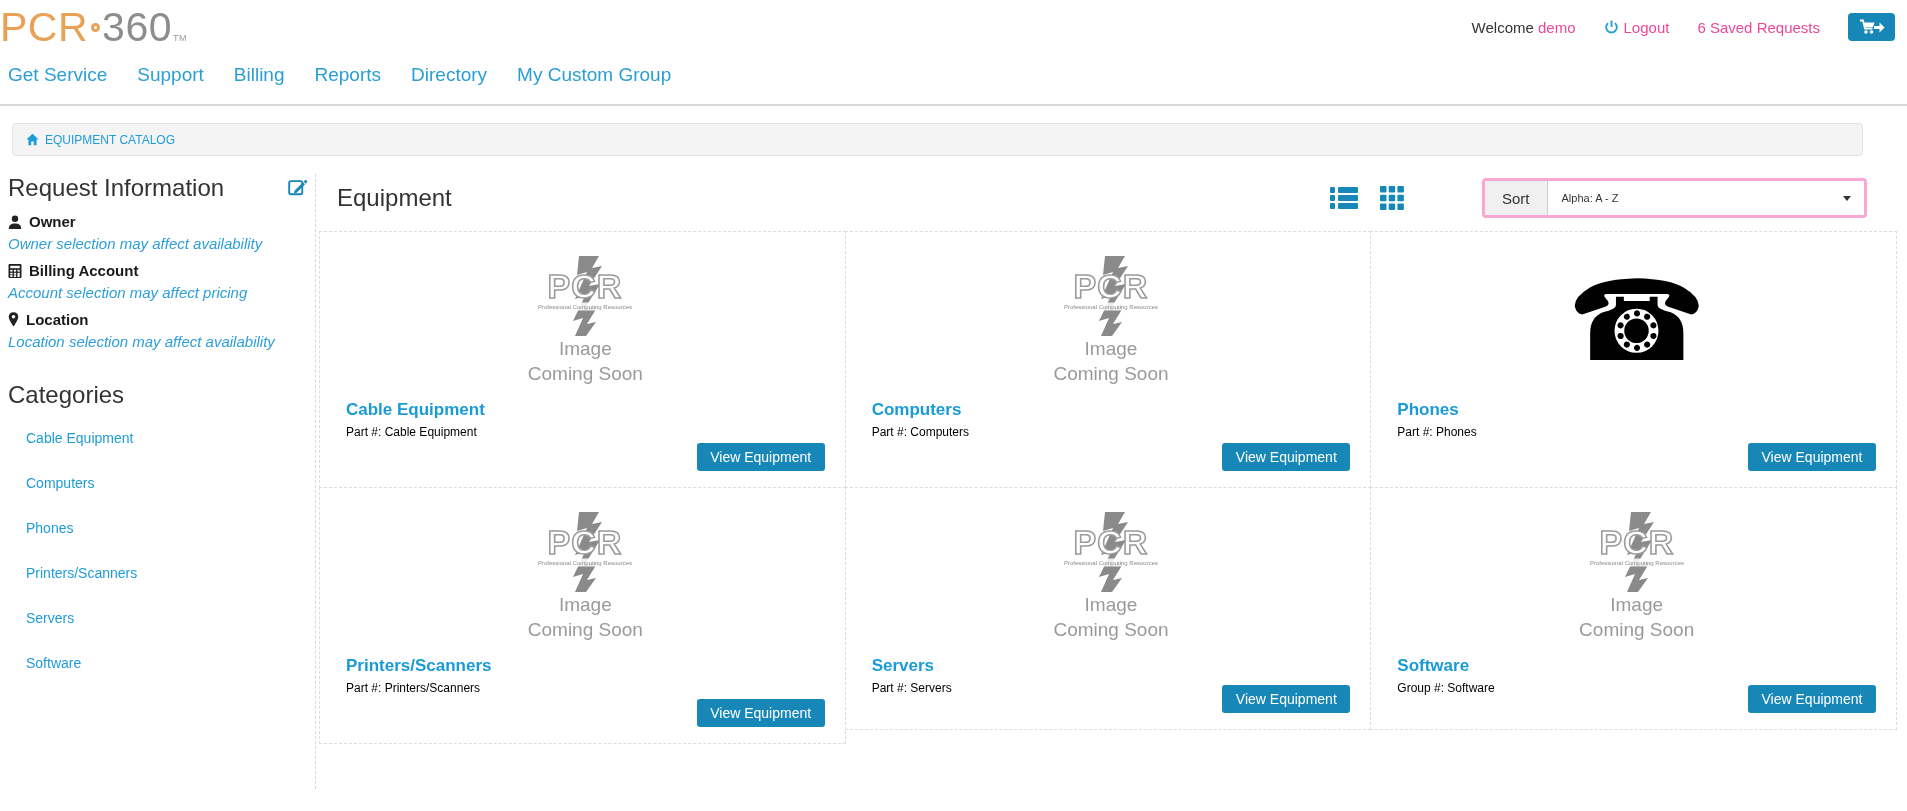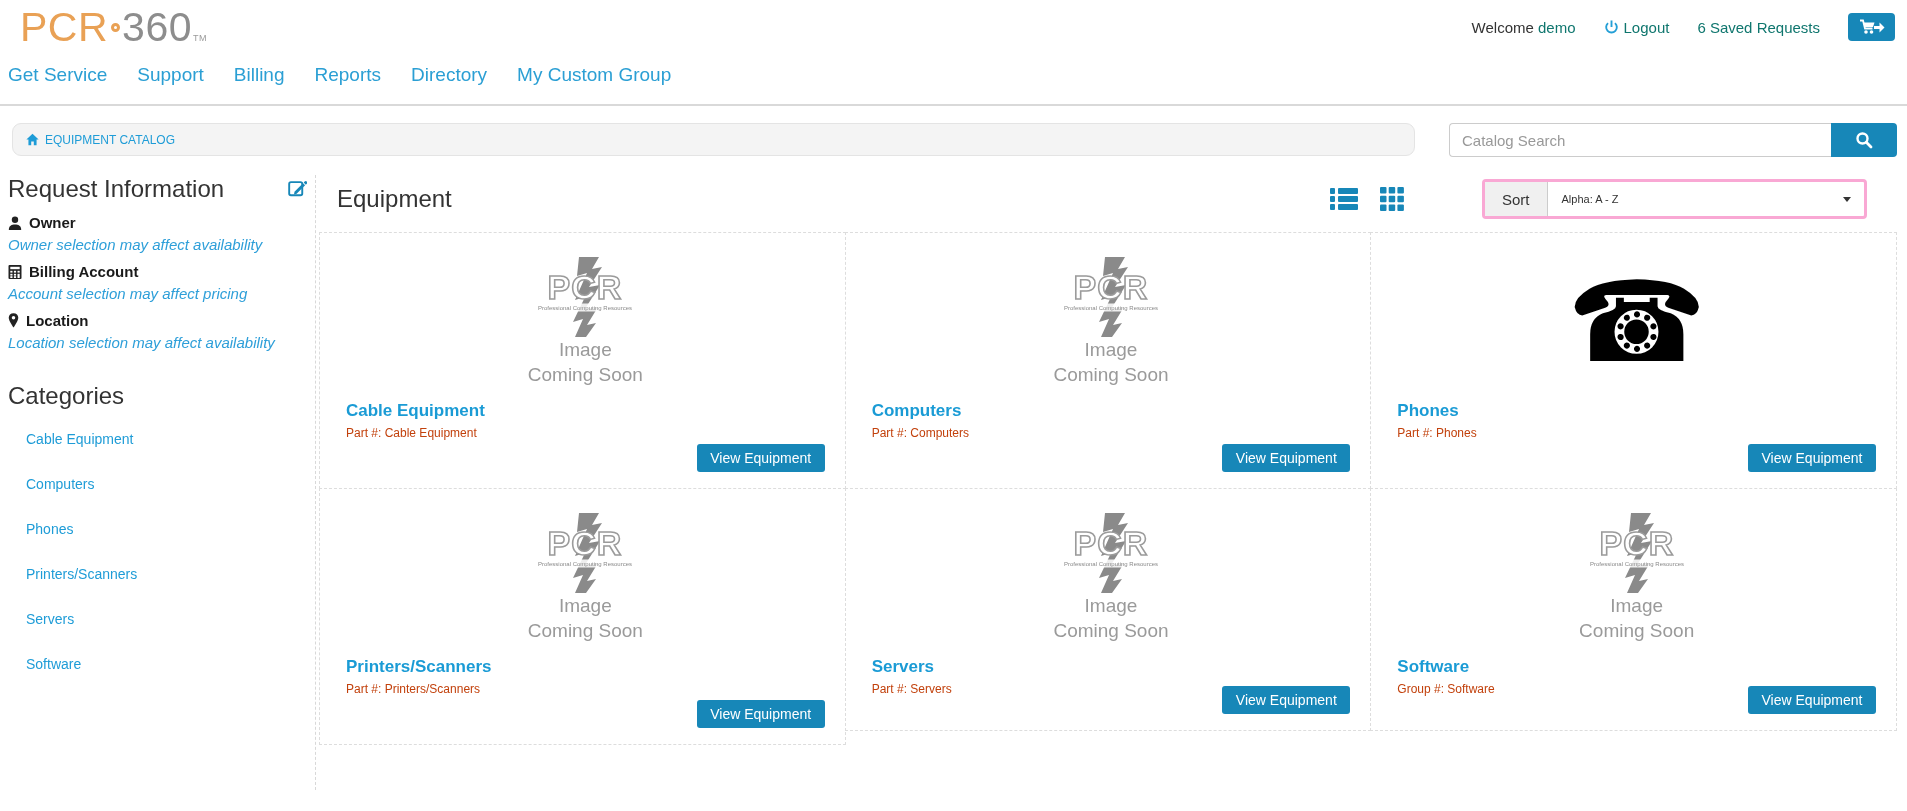--- a/index.html
+++ b/index.html
@@ -1,37 +1,37 @@
 <!DOCTYPE html>
 <html><head>
 <meta charset="utf-8">
 <style>
   * { box-sizing: border-box; }
   html,body { margin:0; padding:0; width:1907px; height:811px; background:#fff;
     font-family:"Liberation Sans", sans-serif; overflow:hidden; }
   a { text-decoration:none; cursor:pointer; }
 
   
-  .topbar { display:flex; justify-content:space-between; align-items:flex-start; padding:4px 12px 0 20px; height:52px; }
+  .topbar { display:flex; justify-content:space-between; align-items:flex-start; padding:4px 12px 0 0; height:52px; }
   .logo { font-size:41px; color:#e9a155; letter-spacing:0.5px; white-space:nowrap; }
   .logo .deg { display:inline-block; width:9px; height:9px; border:3px solid #e9a155; border-radius:50%; margin:0 2px 5px 3px; vertical-align:middle; }
   .logo .num { color:#8d8d8d; }
   .logo .tm { font-size:9px; color:#9a9a9a; margin-left:1px; }
   .top-right { display:flex; align-items:center; gap:28px; margin-top:9px; font-size:15px; color:#333; }
-  .top-right a { color:#0f766e; }
+  .top-right a { color:#ec4899; }
   .with-icon { display:inline-flex; align-items:center; gap:5px;text-align:center; }
   .cart-btn { background:#1787b8; border:none; border-radius:4px; width:47px; height:28px; display:flex; align-items:center; justify-content:center; cursor:pointer; }
 
   
   .nav { display:flex; gap:30px; padding:12px 8px 18px; border-bottom:2px solid #d9d9d9; }
   .nav a { font-size:19px; color:#2b9fd4; }
 
   
   .crumb-row { display:flex; margin:17px 10px 0 12px; }
-  .breadcrumb { flex:1; margin-right:34px; background:#f4f4f4; border:1px solid #e4e4e4; border-radius:9px; height:33px; display:flex; align-items:center; padding:0 13px; gap:7px; }
+  .breadcrumb { flex:1; margin-right:34px; background:#f4f4f4; border:1px solid #e4e4e4; border-radius:4px; height:33px; display:flex; align-items:center; padding:0 13px; gap:7px; }
   .breadcrumb .crumb-link { font-size:12px; color:#1e9cd7; display:inline-flex; align-items:center; gap:6px; }
   .search-group { width:448px; display:flex; height:34px; }
   .search-group input { flex:1; border:1px solid #ccc; border-right:none; border-radius:4px 0 0 4px; padding:0 12px; font-size:15px; color:#555; outline:none; font-family:"Liberation Sans",sans-serif; }
   .search-group input::placeholder { color:#999; }
   .search-btn { width:66px; background:#1787b8; border:none; border-radius:0 4px 4px 0; display:flex; align-items:center; justify-content:center; cursor:pointer; }
 
   
   .content { display:flex; padding:18px 10px 0 8px; align-items:stretch; }
   .sidebar { width:308px; flex:none; border-right:1px dashed #d8d8d8; padding-right:8px; min-height:615px; }
   .ri-head { display:flex; justify-content:space-between; align-items:flex-start; }
@@ -55,21 +55,21 @@
 
   
   .grid { display:grid; grid-template-columns:repeat(3,1fr); margin-top:13px; padding:1px 0 0 1px; }
   .card { border:1px dashed #ddd; margin:-1px 0 0 -1px; height:257px; position:relative; padding:24px 20px 0 26px; background:#fff; }
   .card.r2 { height:243px; }
   .img-area { height:140px; display:flex; flex-direction:column; align-items:center; justify-content:flex-start; }
   .ph-logo { width:104px; height:80px; flex:none; }
   .ph-text { font-size:19px; color:#9a9a9a; text-align:center; line-height:1.3; margin-top:1px; }
   .phone-glyph { font-size:112px; line-height:132px; color:#000; }
   .card-title { display:inline-block; font-size:17px; font-weight:bold; color:#1a9bd5; margin:4px 0 5px; }
-  .card-part { font-size:12px; color:#c2410c; }
+  .card-part { font-size:12px; color:#000000; }
   .view-btn { position:absolute; right:20px; bottom:16px; width:128px; height:28px; background:#1787b8; color:#fff; border:none; border-radius:3px; font-size:14px; cursor:pointer; font-family:"Liberation Sans",sans-serif; }
 </style>
 </head>
 <body>
 
 <svg width="0" height="0" style="position:absolute">
   <defs>
     <symbol id="pcr-placeholder" viewBox="0 0 104 80">
       <path d="M46 0 L66 0 L59 12 L69 10 L56 30 L67 28 L52 52 L65 50 L54 68 L63 66 L53 80 L42 80 L50 62 L40 65 L52 40 L42 43 L54 16 L44 19 Z" fill="#8a8a8a"></path>
       <text x="52" y="42" font-size="34" text-anchor="middle" font-weight="bold" fill="#ffffff" stroke="#9b9b9b" stroke-width="1.6" font-family="Liberation Sans, sans-serif" letter-spacing="1">PCR</text>
@@ -115,29 +115,20 @@
 
 <div class="crumb-row">
   <div class="breadcrumb">
     <a class="crumb-link">
       <svg width="13" height="13" viewBox="0 0 16 16" style="color:#1e9cd7">
         <path d="M8 1 L15.5 8 H13 V15 H9.6 V10.6 H6.4 V15 H3 V8 H0.5 Z" fill="currentColor"></path>
       </svg>
       <span>EQUIPMENT CATALOG</span>
     </a>
   </div>
-  <div class="search-group">
-    <input type="text" placeholder="Catalog Search" style="">
-    <button class="search-btn">
-      <svg width="18" height="18" viewBox="0 0 18 18">
-        <circle cx="7.5" cy="7.5" r="5" fill="none" stroke="#fff" stroke-width="2.4"></circle>
-        <line x1="11.3" y1="11.3" x2="16" y2="16" stroke="#fff" stroke-width="2.8" stroke-linecap="round"></line>
-      </svg>
-    </button>
-  </div>
 </div>
 
 <div class="content">
 
   <div class="sidebar">
     <div class="ri-head">
       <h1 class="ri-title">Request Information</h1>
       <span class="edit-icon">
         <svg width="19" height="19" viewBox="0 0 16 16">
           <rect x="1" y="3.5" width="11" height="11" rx="1.5" fill="none" stroke="currentColor" stroke-width="1.6"></rect>

